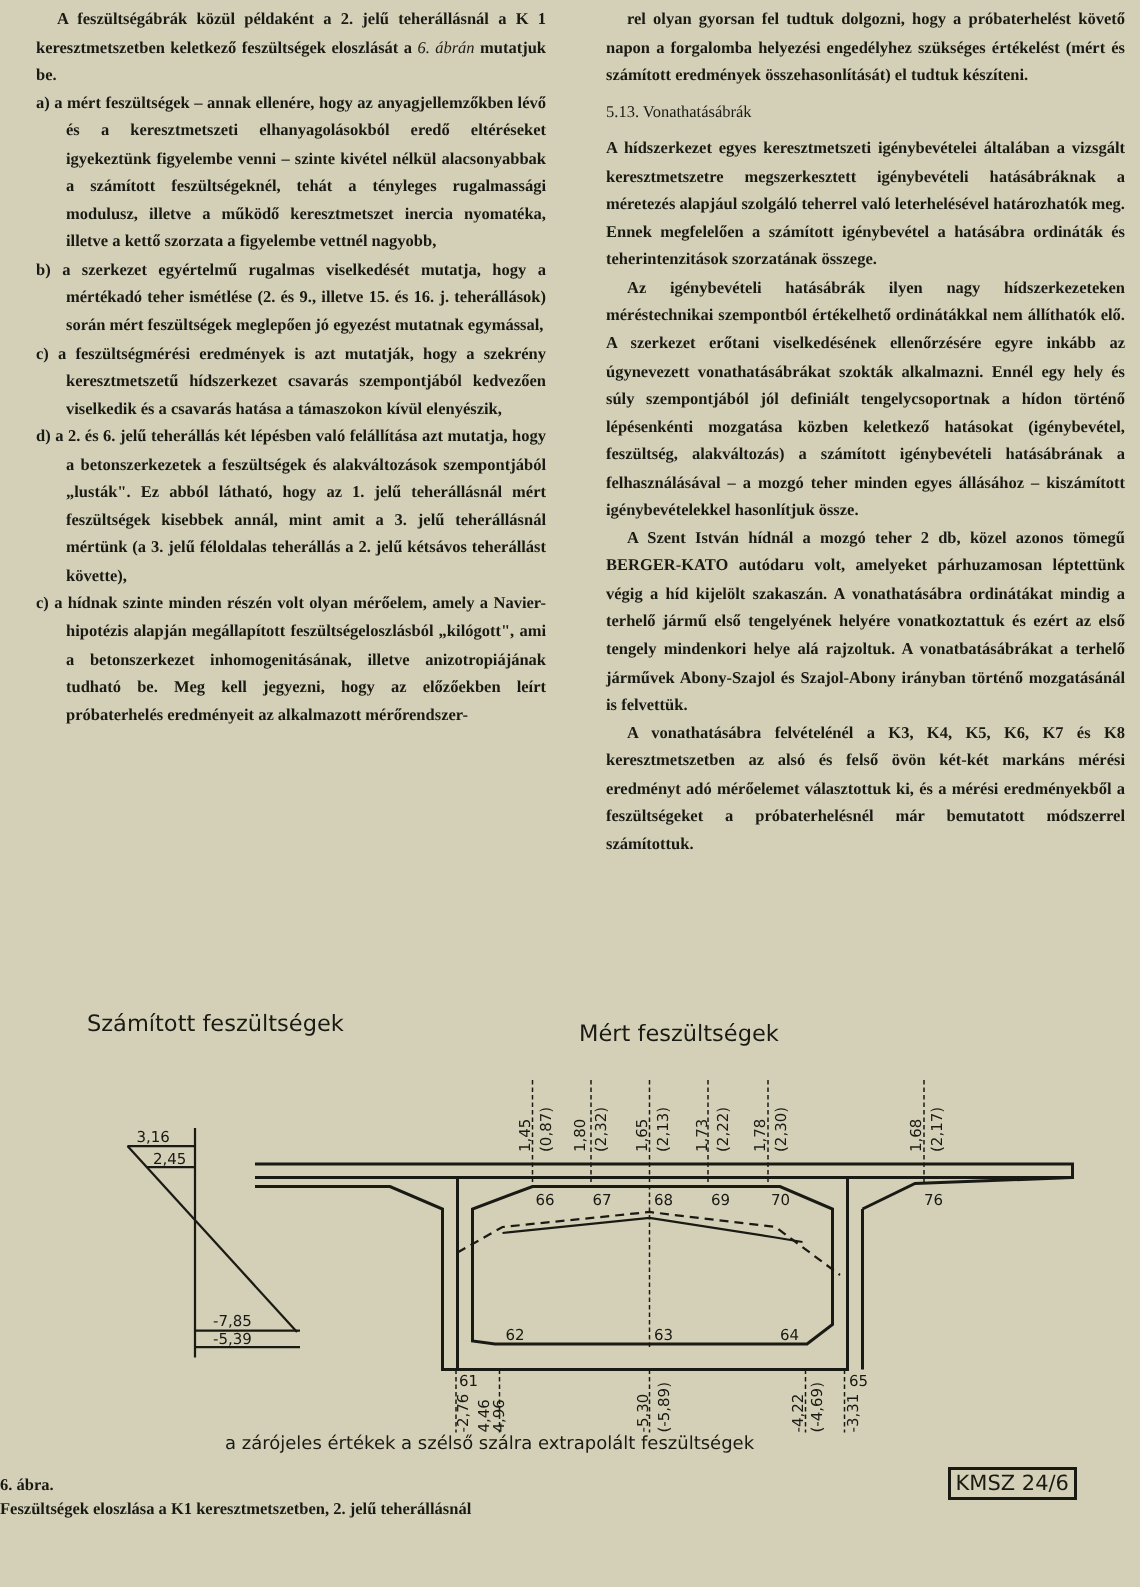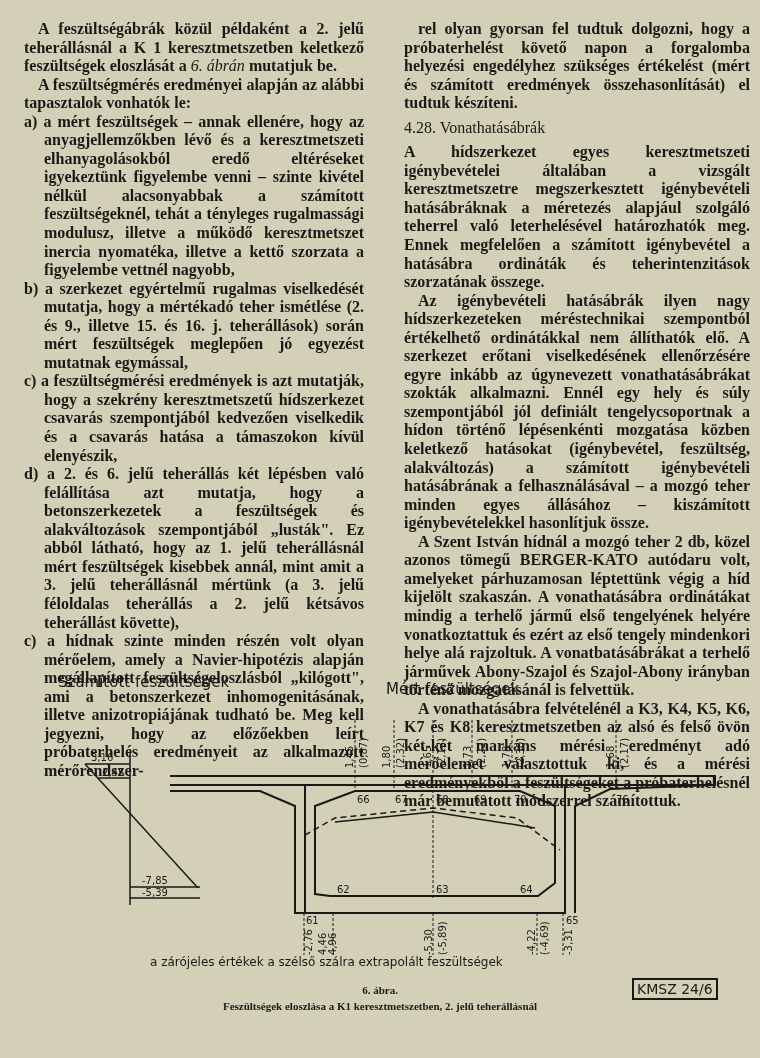--- a/index.html
+++ b/index.html
@@ -1,54 +1,53 @@
 <!DOCTYPE html>
 <html><head>
 <meta charset="utf-8">
 <style>
   html, body { margin: 0; padding: 0; }
   body {
     width: 760px; height: 1058px; background: #d4d0b8; color: #1a1a14;
     font-family: "Liberation Serif", "DejaVu Serif", serif; position: relative; overflow: hidden;
   }
-  .col { position: absolute; top: 20px; font-size: 16px; line-height: 18.55px; font-weight: bold; text-align: justify; }
+  .col { position: absolute; top: 4px; font-size: 11px; line-height: 18.55px; font-weight: bold; text-align: justify; }
   .col-left { left: 24px; width: 340px; }
   .col-right { left: 404px; width: 346px; }
   .col p { margin: 0; }
   .indent { text-indent: 14px; }
   .item { padding-left: 20px; text-indent: -20px; }
   .heading { font-weight: normal; margin: 6px 0 6px 0 !important; }
   .heading .t { }
   em { font-style: italic; font-weight: normal; }
   .diagram { position: absolute; left: 0; top: 660px; width: 760px; height: 310px; }
   .dlabel { font-family: "DejaVu Sans", sans-serif; font-size: 15px; fill: #1a1a14; }
   .small { font-family: "DejaVu Sans", sans-serif; font-size: 10px; fill: #1a1a14; }
-  .caption { position: absolute; left: 0; width: 760px; text-align: center; font-weight: bold; font-size: 11px; }
+  .caption { position: absolute; left: 0; width: 760px; font-weight: bold; font-size: 11px; }
   .fig-num { top: 984px; }
   .fig-title { top: 1000px; }
   .stamp { position: absolute; left: 604px; top: 978px; border: 2px solid #1a1a14; padding: 0 3px;
     font-family: "DejaVu Sans", sans-serif; font-size: 14px; line-height: 18px; margin-left: 28px; }
   .note { position: absolute; left: 150px; top: 955px; font-family: "DejaVu Sans", sans-serif; font-size: 12px; }
 </style>
 </head>
 <body>
 
 <div class="col col-left">
   <p class="indent"><span>A feszültségábrák közül példaként a 2. jelű teherállásnál a K 1 keresztmetszetben keletkező feszültségek eloszlását a</span> <em>6. ábrán</em> <span>mutatjuk be.</span></p>
-  <p class="indent">A feszültségmérés eredményei alapján az alábbi tapasztalok vonhatók le:</p>
   <p class="item"><span>a)</span> <span>a mért feszültségek – annak ellenére, hogy az anyagjellemzőkben lévő és a keresztmetszeti elhanyagolásokból eredő eltéréseket igyekeztünk figyelembe venni – szinte kivétel nélkül alacsonyabbak a számított feszültségeknél, tehát a tényleges rugalmassági modulusz, illetve a működő keresztmetszet inercia nyomatéka, illetve a kettő szorzata a figyelembe vettnél nagyobb,</span></p>
   <p class="item"><span>b)</span> <span>a szerkezet egyértelmű rugalmas viselkedését mutatja, hogy a mértékadó teher ismétlése (2. és 9., illetve 15. és 16. j. teherállások) során mért feszültségek meglepően jó egyezést mutatnak egymással,</span></p>
   <p class="item"><span>c)</span> <span>a feszültségmérési eredmények is azt mutatják, hogy a szekrény keresztmetszetű hídszerkezet csavarás szempontjából kedvezően viselkedik és a csavarás hatása a támaszokon kívül elenyészik,</span></p>
   <p class="item"><span>d)</span> <span>a 2. és 6. jelű teherállás két lépésben való felállítása azt mutatja, hogy a betonszerkezetek a feszültségek és alakváltozások szempontjából „lusták". Ez abból látható, hogy az 1. jelű teherállásnál mért feszültségek kisebbek annál, mint amit a 3. jelű teherállásnál mértünk (a 3. jelű féloldalas teherállás a 2. jelű kétsávos teherállást követte),</span></p>
   <p class="item"><span>c)</span> <span>a hídnak szinte minden részén volt olyan mérőelem, amely a Navier-hipotézis alapján megállapított feszültségeloszlásból „kilógott", ami a betonszerkezet inhomogenitásának, illetve anizotropiájának tudható be. Meg kell jegyezni, hogy az előzőekben leírt próbaterhelés eredményeit az alkalmazott mérőrendszer-</span></p>
 </div>
 
 <div class="col col-right">
   <p class="indent">rel olyan gyorsan fel tudtuk dolgozni, hogy a próbaterhelést követő napon a forgalomba helyezési engedélyhez szükséges értékelést (mért és számított eredmények összehasonlítását) el tudtuk készíteni.</p>
-  <p class="heading"><span>4.28.</span> <span class="t">Vonathatásábrák</span></p>
+  <p class="heading"><span>5.13.</span> <span class="t">Vonathatásábrák</span></p>
   <p>A hídszerkezet egyes keresztmetszeti igénybevételei általában a vizsgált keresztmetszetre megszerkesztett igénybevételi hatásábráknak a méretezés alapjául szolgáló teherrel való leterhelésével határozhatók meg. Ennek megfelelően a számított igénybevétel a hatásábra ordináták és teherintenzitások szorzatának összege.</p>
   <p class="indent">Az igénybevételi hatásábrák ilyen nagy hídszerkezeteken méréstechnikai szempontból értékelhető ordinátákkal nem állíthatók elő. A szerkezet erőtani viselkedésének ellenőrzésére egyre inkább az úgynevezett vonathatásábrákat szokták alkalmazni. Ennél egy hely és súly szempontjából jól definiált tengelycsoportnak a hídon történő lépésenkénti mozgatása közben keletkező hatásokat (igénybevétel, feszültség, alakváltozás) a számított igénybevételi hatásábrának a felhasználásával – a mozgó teher minden egyes állásához – kiszámított igénybevételekkel hasonlítjuk össze.</p>
   <p class="indent">A Szent István hídnál a mozgó teher 2 db, közel azonos tömegű BERGER-KATO autódaru volt, amelyeket párhuzamosan léptettünk végig a híd kijelölt szakaszán. A vonathatásábra ordinátákat mindig a terhelő jármű első tengelyének helyére vonatkoztattuk és ezért az első tengely mindenkori helye alá rajzoltuk. A vonatbatásábrákat a terhelő járművek Abony-Szajol és Szajol-Abony irányban történő mozgatásánál is felvettük.</p>
   <p class="indent">A vonathatásábra felvételénél a K3, K4, K5, K6, K7 és K8 keresztmetszetben az alsó és felső övön két-két markáns mérési eredményt adó mérőelemet választottuk ki, és a mérési eredményekből a feszültségeket a próbaterhelésnél már bemutatott módszerrel számítottuk.</p>
 </div>
 
 <svg class="diagram" viewBox="0 660 760 310" xmlns="http://www.w3.org/2000/svg">
   <text class="dlabel" x="58" y="687">Számított feszültségek</text>
   <text class="dlabel" x="386" y="694">Mért feszültségek</text>
 

